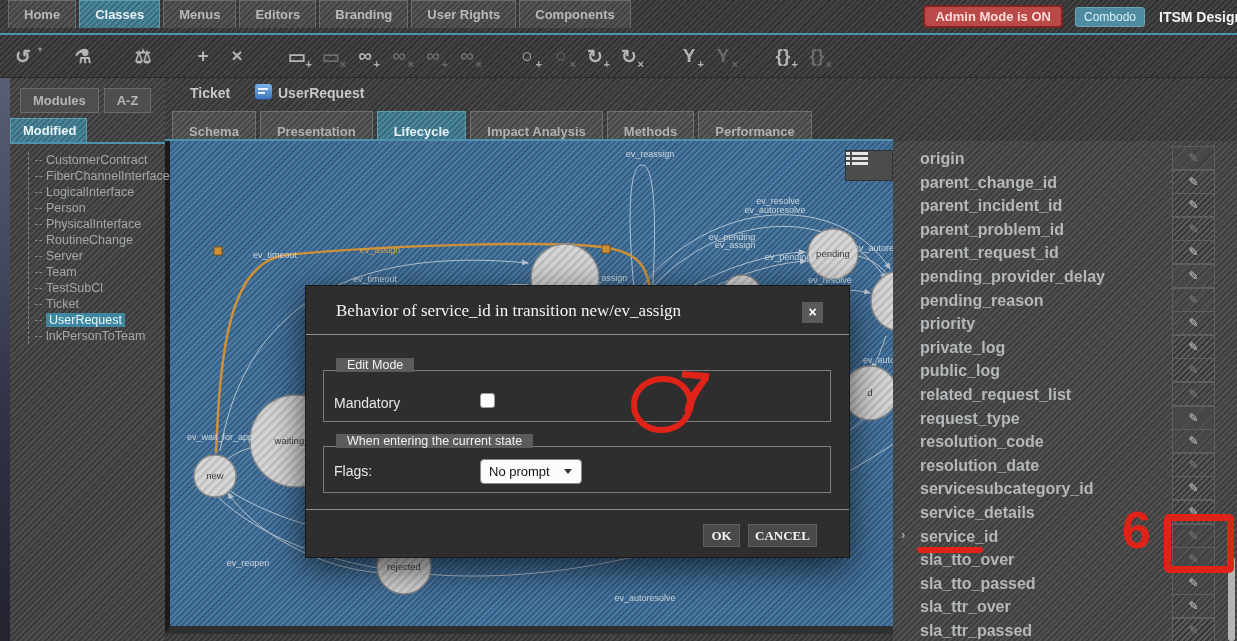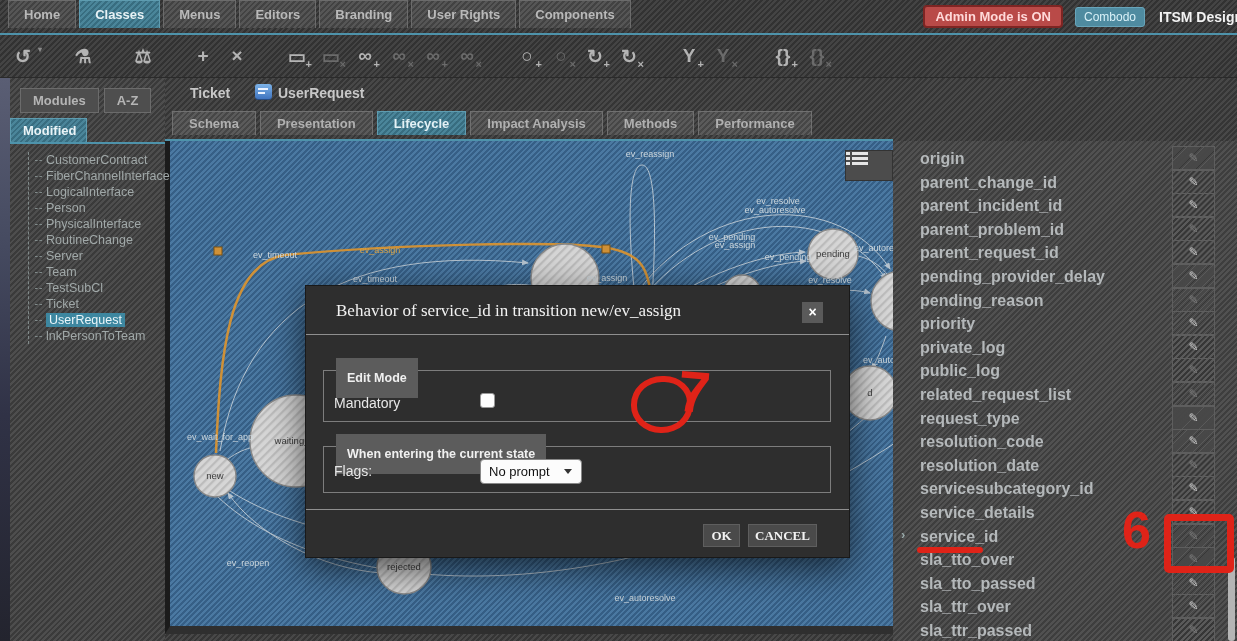--- a/index.html
+++ b/index.html
@@ -53,21 +53,21 @@
   .doc-tabs{position:absolute;left:0;top:0;width:100%;height:30px;}
   .doc-tab{position:absolute;color:#c8c8c8;font-weight:bold;font-size:14px;top:7px;cursor:pointer;}
   .doc-tab.t1{left:25px;}
   .doc-tab.t2{left:113px;}
   .class-icon{position:absolute;left:90px;top:6px;width:17px;height:15px;border-radius:3px;
     background:linear-gradient(#7db3e8,#3f74c0);box-shadow:0 1px 0 #274b80;cursor:pointer;}
   .class-icon::before{content:"";position:absolute;left:3px;top:4px;width:10px;height:2px;background:#eaf2ff;}
   .class-icon::after{content:"";position:absolute;left:3px;top:8px;width:7px;height:2px;background:#eaf2ff;}
   .view-tabs{position:absolute;left:7px;top:33px;display:flex;}
   .view-tab{background-color:#525252;border:1px solid #707070;border-bottom:none;color:#b0b0b0;
-    font-weight:bold;font-size:13px;padding:4px 16px;margin-right:4px;cursor:pointer;}
+    font-weight:bold;font-size:13px;padding:12px 16px;margin-right:4px;cursor:pointer;}
   .view-tab.active{background-color:#417f95;border-color:#5e9cb0;color:#e4f1f5;}
   .view-underline{position:absolute;left:0;top:61px;width:728px;height:2px;background:#4e93ab;}
 
   
   .stage{position:absolute;left:0;top:63px;width:1072px;height:500px;}
   .diagram{position:absolute;left:0;top:0;width:728px;height:493px;box-sizing:border-box;
     border-left:5px solid #1b1b1b;border-bottom:8px solid #2f2f2f;background-color:#40719c;
     background-image:repeating-linear-gradient(135deg,rgba(255,255,255,.06) 0 2px,rgba(0,0,20,.16) 2px 4px);}
   .diagram svg{position:absolute;left:0;top:0;}
   .diagram-menu-btn{position:absolute;left:675px;top:9px;width:46px;height:29px;background-color:#4c4c4c;
@@ -87,22 +87,22 @@
 
   
   .modal{position:absolute;left:140px;top:144px;width:543px;height:271px;background-color:#2e2e2e;
     border:1px solid #191919;box-shadow:0 10px 34px rgba(0,0,0,.65);z-index:20;}
   .modal-title{position:absolute;left:30px;top:15px;color:#f2f2f2;font-family:"Liberation Serif",serif;
     font-size:17px;}
   .modal-close{position:absolute;right:26px;top:16px;width:21px;height:21px;background:#5a5a5a;
     color:#fff;font-size:14px;font-weight:bold;text-align:center;line-height:20px;cursor:pointer;}
   .modal-divider{position:absolute;left:0;width:543px;height:1px;background:#8f8f8f;}
   .fieldset{position:absolute;left:17px;width:508px;border:1px solid #7d7d7d;box-sizing:border-box;}
-  .legend{position:absolute;left:12px;top:-13px;background:#5c5c5c;color:#f0f0f0;font-weight:bold;
-    font-size:12.5px;padding:13px 11px;}
+  .legend{position:absolute;left:12px;top:-13px;background:#5c5c5c;color:#f0f0f0;font-weight:normal;
+    font-size:12.5px;padding:0 11px;}
   .fs-label{position:absolute;left:10px;color:#e8e8e8;font-size:14px;}
   .checkbox{position:absolute;left:156px;width:13px;height:13px;background:#fff;border:1px solid #999;
     border-radius:3px;cursor:pointer;}
   .select{position:absolute;left:156px;width:100px;height:23px;background:#fcfcfc;border:1px solid #888;
     border-radius:4px;cursor:pointer;}
   .select .sel-text{position:absolute;left:8px;top:4px;font-size:13px;color:#111;}
   .select .sel-arrow{position:absolute;right:9px;top:9px;width:0;height:0;border-left:4px solid transparent;
     border-right:4px solid transparent;border-top:5px solid #333;}
   .modal-btn{position:absolute;top:238px;height:23px;background:#4a4a4a;border:1px solid #5e5e5e;
     color:#f2f2f2;font-family:"Liberation Serif",serif;font-weight:bold;font-size:13px;

